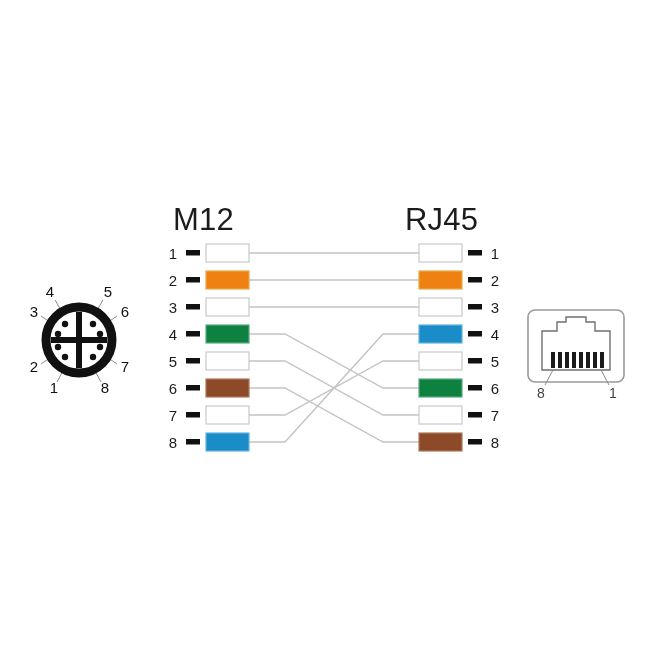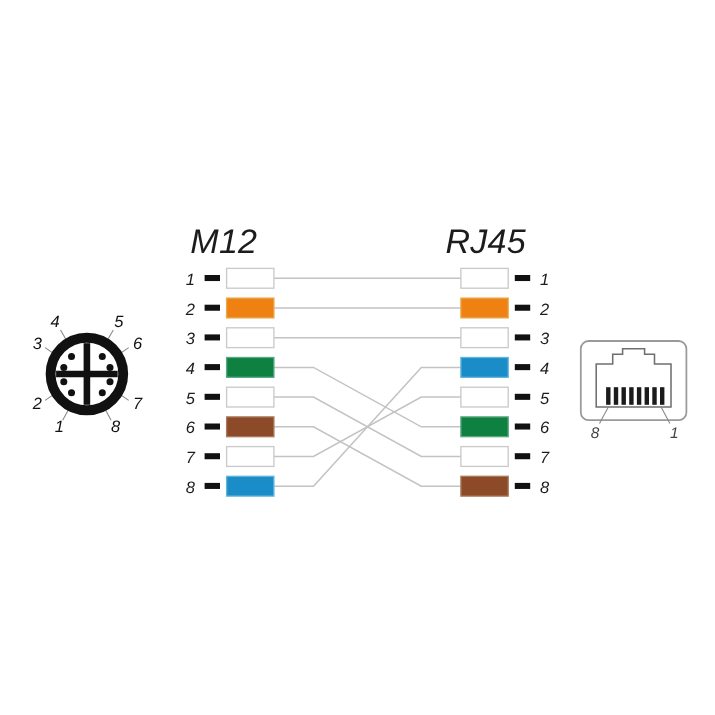--- a/index.html
+++ b/index.html
@@ -15,21 +15,20 @@
     color: #1a1a1a;
     overflow: hidden;
     position: relative;
   }
   #diagram-root {
     position: absolute;
     left: 0;
     top: 0;
     width: 650px;
     height: 458px;
-    font-style: italic;
   }
   #diagram-svg {
     display: block;
     width: 650px;
     height: 650px;
   }
   .title-text {
     font-family: "Liberation Sans", sans-serif;
     font-size: 31px;
     fill: #1c1c1c;

